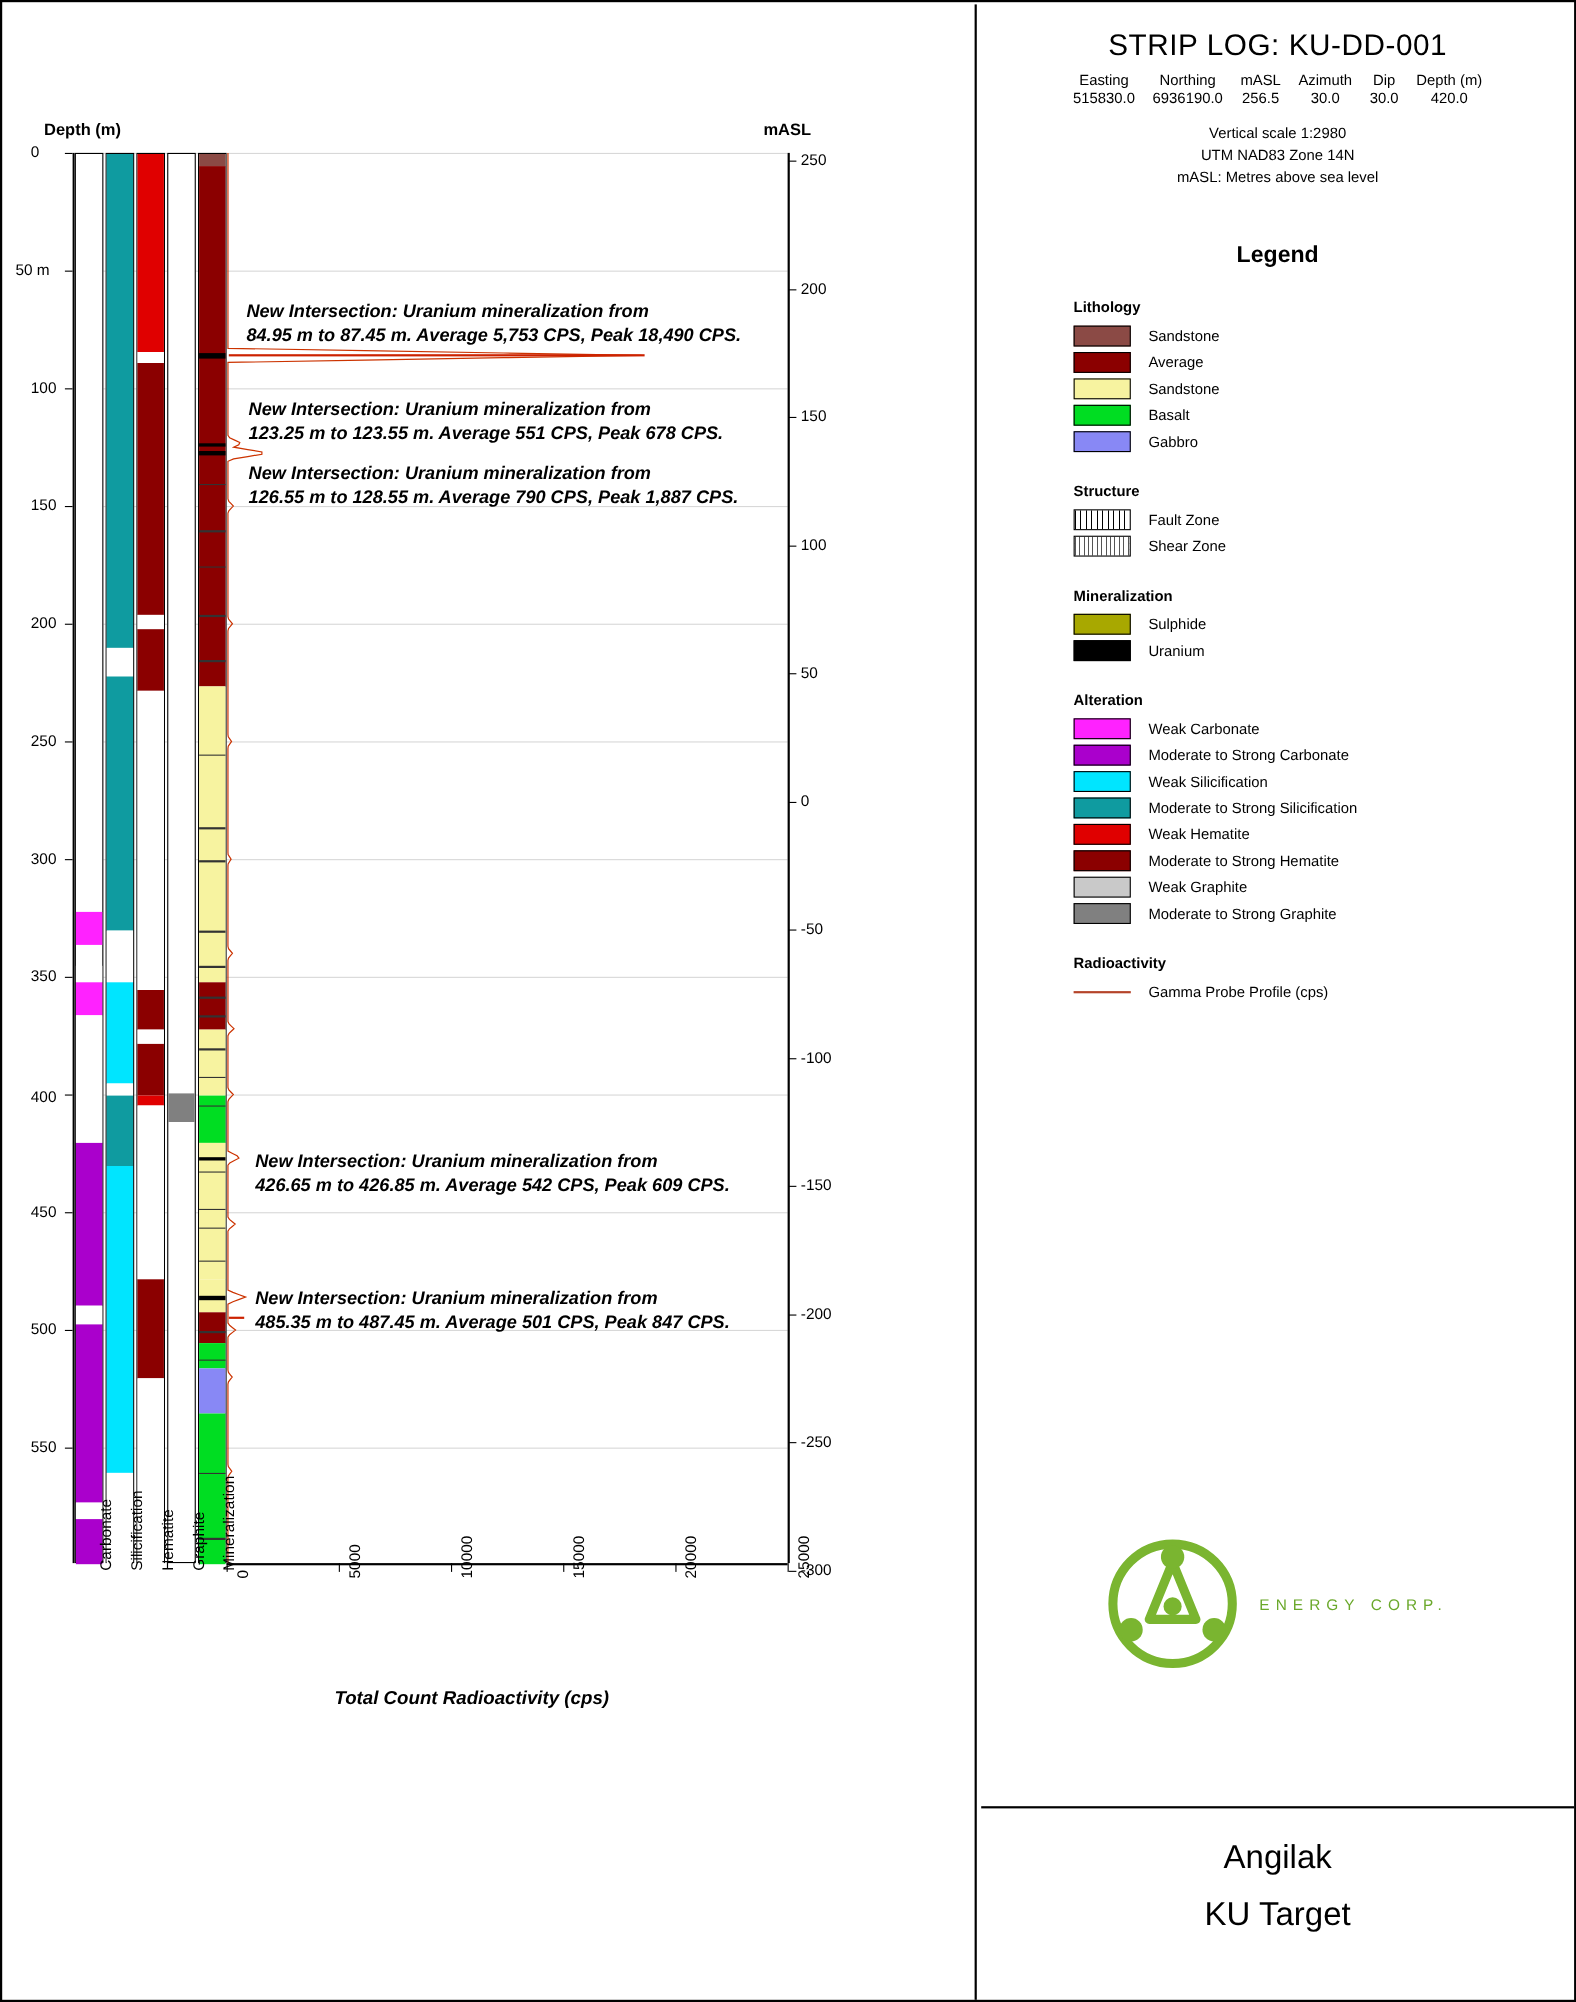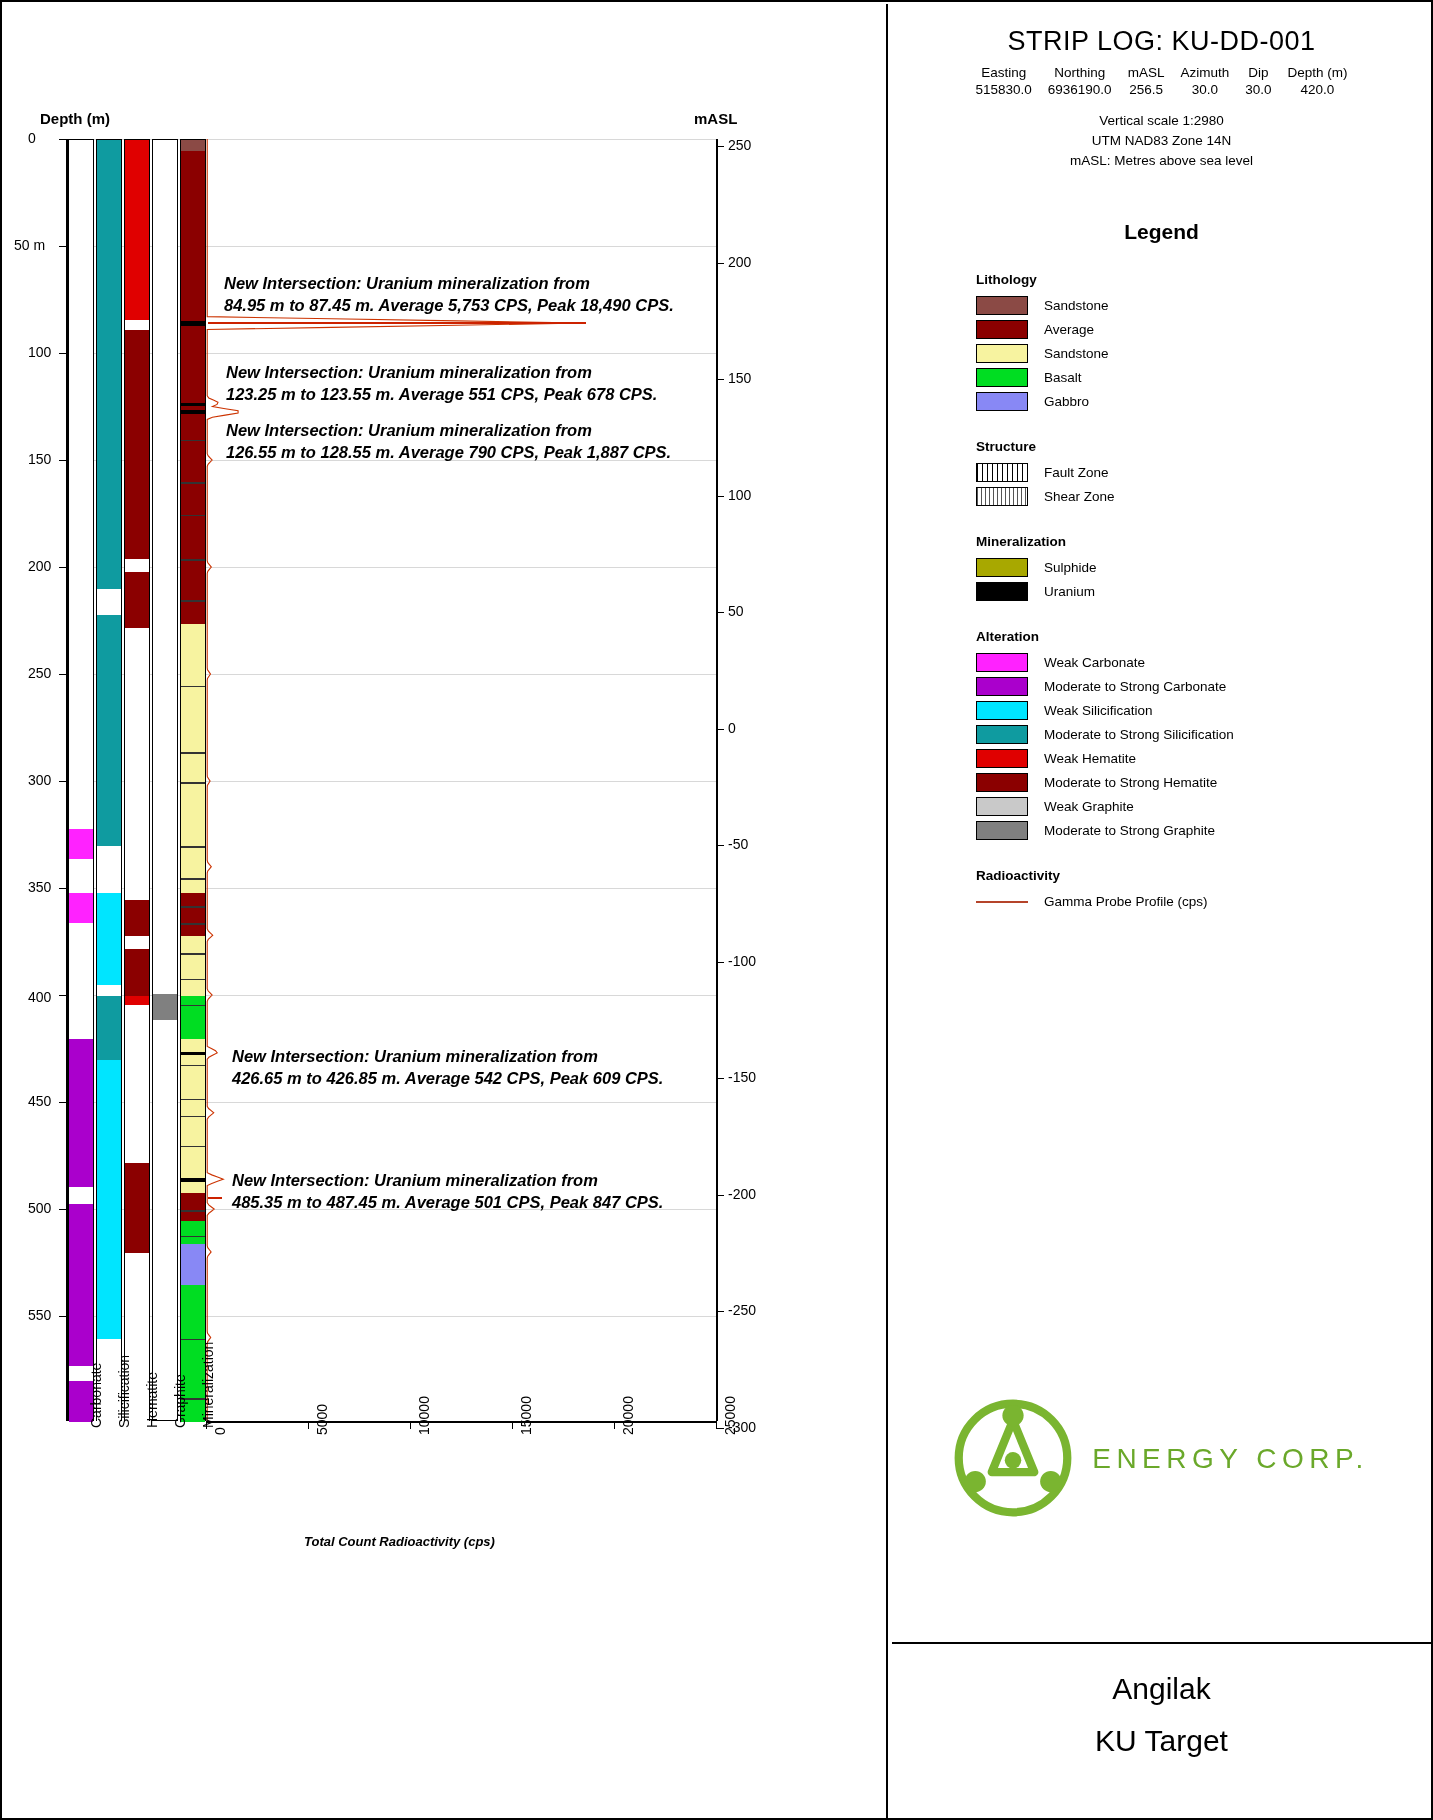--- a/index.html
+++ b/index.html
@@ -29,21 +29,21 @@
       repeating-linear-gradient(90deg,#000 0 1px,#fff 1px 5px);}
   .hatch-shear{background:
       repeating-linear-gradient(90deg,#555 0 1px,#fff 1px 4px),
       repeating-linear-gradient(0deg,#777 0 1px,#fff 1px 5px);}
 
   
   .logo-wrap{position:absolute;left:0;top:1395px;width:539px;display:flex;align-items:center;justify-content:center;gap:20px;}
   .logo-mark{width:118px;height:118px;}
   .logo-text{line-height:1;}
   .logo-atha{font-size:62px;font-weight:bold;letter-spacing:4px;color:#111;}
-  .logo-sub{font-size:28px;letter-spacing:5.5px;color:#6aa82a;margin-top:2px;}
+  .logo-sub{font-size:14px;letter-spacing:5.5px;color:#6aa82a;margin-top:2px;}
 
   .footer{position:absolute;left:890px;top:1640px;width:539px;height:176px;border-top:2px solid #000;box-sizing:border-box;text-align:center;}
   .footer .f1{font-size:30px;margin-top:28px;}
   .footer .f2{font-size:30px;margin-top:18px;}
 
   
   .depth-label{position:absolute;left:36px;top:106px;font-size:15px;font-weight:bold;}
   .masl-label{position:absolute;left:690px;top:106px;font-size:15px;font-weight:bold;}
 
   .plot{position:absolute;left:0;top:0;width:884px;height:1814px;}
@@ -52,21 +52,21 @@
   .ticklbl{position:absolute;font-size:14px;}
   .gridline{position:absolute;height:1px;background:#d8d8d8;}
 
   .track{position:absolute;border:1px solid #000;box-sizing:border-box;background:#fff;}
   .seg{position:absolute;left:0;width:100%;}
 
   .col-title{position:absolute;font-size:14px;transform:rotate(-90deg);transform-origin:left top;white-space:nowrap;}
 
   .annot{position:absolute;font-size:16.5px;font-style:italic;font-weight:bold;line-height:1.35;}
   .leader{position:absolute;height:1.5px;background:#cc2200;}
-  .xlabel{position:absolute;font-size:13px;font-weight:bold;font-style:italic;}
+  .xlabel{position:absolute;font-size:17px;font-weight:bold;font-style:italic;}
   .xtlbl{position:absolute;font-size:14px;transform:rotate(-90deg);transform-origin:left top;white-space:nowrap;}
   svg{display:block;}
 </style>
 </head>
 <body>
 
 <div class="page">
 
   <div class="left-panel">
 

